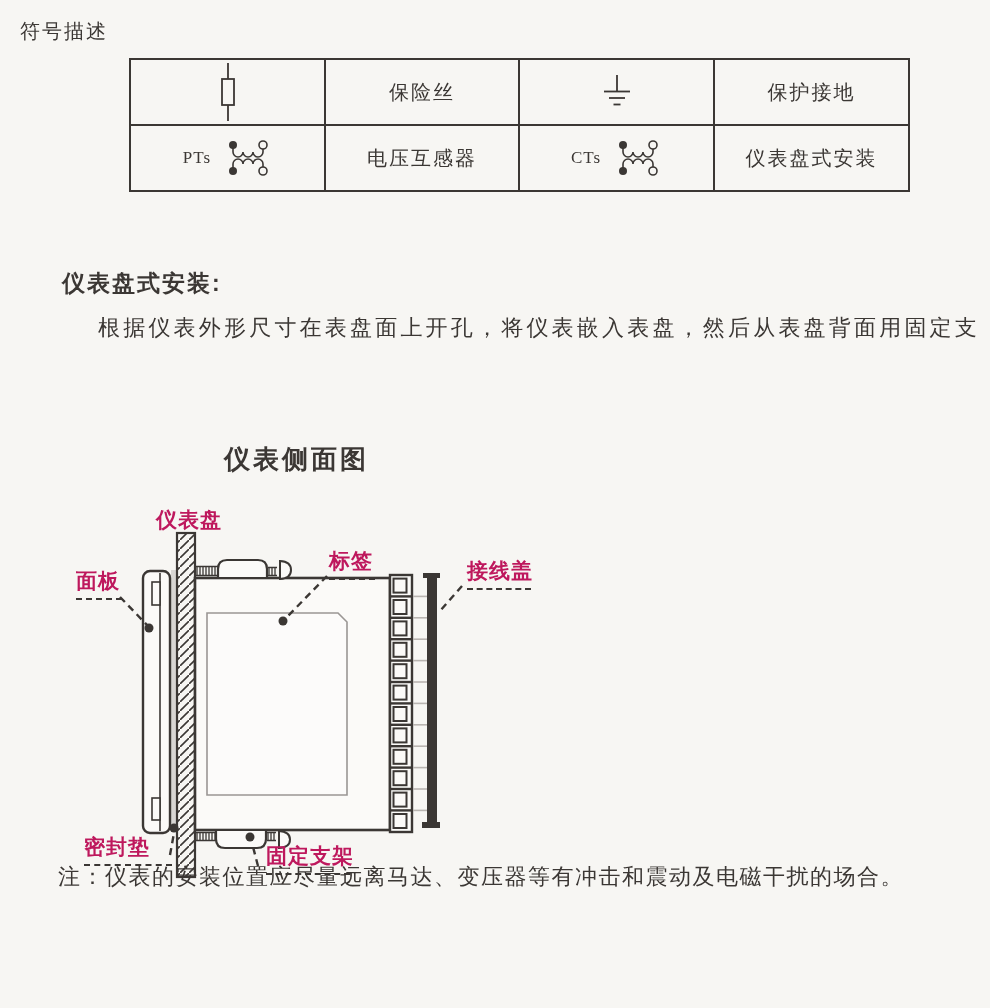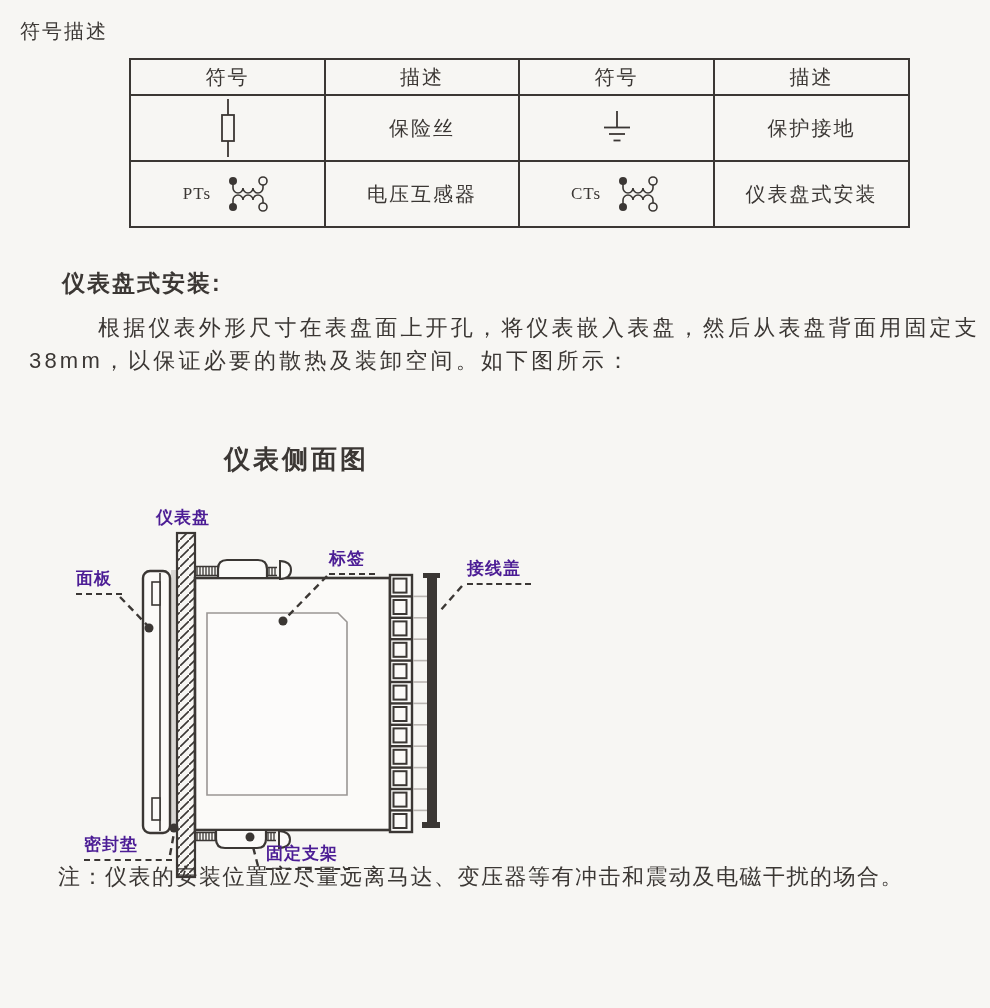--- a/index.html
+++ b/index.html
@@ -30,21 +30,21 @@
   
   .section-heading{left:62px;top:268px;font-size:23px;font-weight:bold;letter-spacing:2px;}
   .para{left:29px;top:311px;font-size:22px;line-height:33px;letter-spacing:3.2px;white-space:nowrap;}
   .para .ln1{padding-left:69px;}
 
   
   .diagram-title{left:224px;top:442px;font-size:26px;font-weight:bold;letter-spacing:3px;
     font-family:"Liberation Serif",serif;}
 
   
-  .dlabel{font-size:17px;font-weight:bold;letter-spacing:1px;color:#4c1d95;white-space:nowrap;}
+  .dlabel{font-size:21px;font-weight:bold;letter-spacing:1px;color:#be185d;white-space:nowrap;}
   .dashed-u{border-bottom:2.5px dashed #3b3734;padding-bottom:3px;}
   .lab-panelboard{left:156px;top:506px;}
   .lab-frontpanel{left:76px;top:567px;width:46px;}
   .lab-sticker{left:329px;top:547px;width:46px;}
   .lab-cover{left:461px;top:557px;width:64px;margin-left:6px;}
   .lab-gasket{left:84px;top:833px;width:88px;}
   .lab-bracket{left:266px;top:842px;width:84px;}
 
   
   .note{left:58px;top:862px;font-size:22px;letter-spacing:1.5px;white-space:nowrap;}
@@ -57,26 +57,20 @@
 <div class="abs page-title serif">符号描述</div>
 
 <table class="abs symtable">
   <colgroup>
       <col style="width:195px">
       <col style="width:194px">
       <col style="width:195px">
       <col style="width:195px">
     </colgroup>
   <tbody>
-      <tr class="hrow">
-    <th>符号</th>
-    <th>描述</th>
-    <th>符号</th>
-    <th>描述</th>
-  </tr>
   <tr class="drow">
     <td>
       <span class="symcell">
         <svg width="36" height="58" viewBox="0 0 36 58">
           <line class="ink" x1="18" y1="0" x2="18" y2="58" stroke-width="1.8"></line>
           <rect class="ink" x="12" y="16" width="12" height="26" fill="#f7f6f3" stroke-width="1.8"></rect>
         </svg>
       </span>
     </td>
     <td>保险丝</td>
@@ -127,21 +121,20 @@
       </span>
     </td>
     <td>仪表盘式安装</td>
   </tr>
 </tbody>
   </table>
 
 <div class="abs section-heading">仪表盘式安装:</div>
 <div class="abs para">
   <div class="ln1">根据仪表外形尺寸在表盘面上开孔，将仪表嵌入表盘，然后从表盘背面用固定支</div>
-  <div>38mm，以保证必要的散热及装卸空间。如下图所示：</div>
 </div>
 
 <div class="abs diagram-title">仪表侧面图</div>
 
 <svg class="abs" style="left:0;top:495px;" width="560" height="400" viewBox="0 0 560 400">
   <defs>
     <pattern id="hatch" width="9" height="9" patternUnits="userSpaceOnUse">
       <path d="M-1,10 L10,-1" stroke="#3b3734" stroke-width="1.6" fill="none"></path>
     </pattern>
   </defs>

